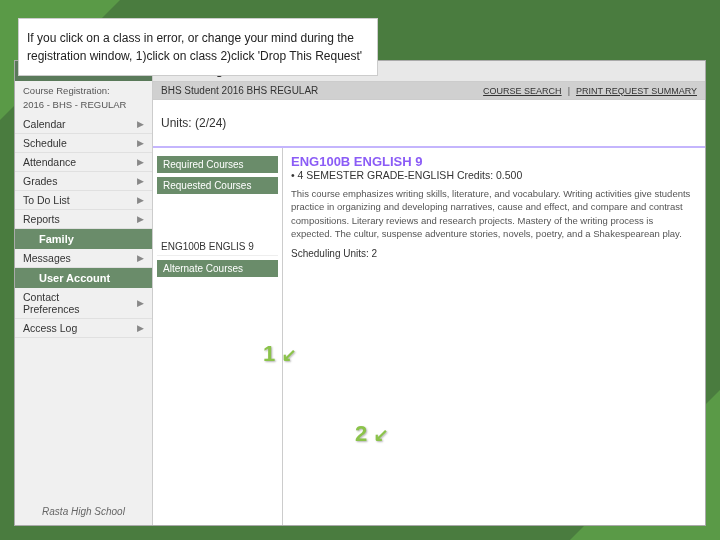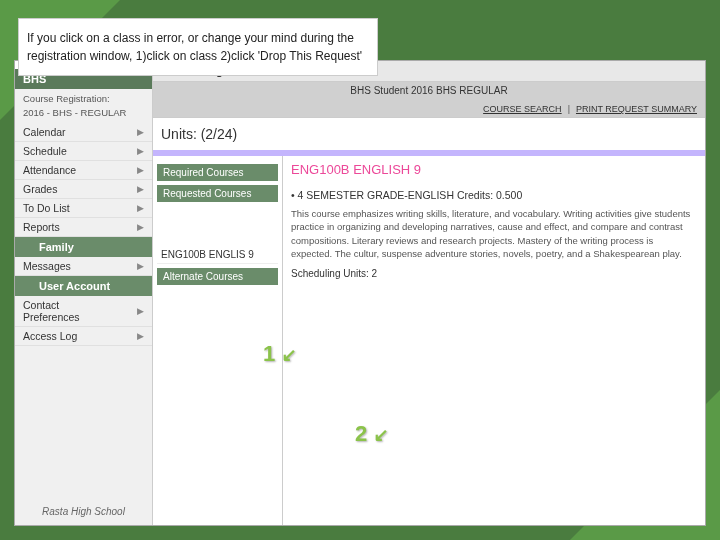--- a/index.html
+++ b/index.html
@@ -57,21 +57,21 @@
       border: 1px solid #aaa;
       z-index: 5;
       display: flex;
       flex-direction: column;
     }
 
     
     .sidebar {
       position: absolute;
       left: 0;
-      top: 8px;
+      top: 0;
       width: 138px;
       bottom: 0;
       background: #f0f0f0;
       border-right: 1px solid #ccc;
       font-size: 11px;
     }
 
     .sidebar-header {
       background: #5a7a5a;
       color: white;
@@ -144,44 +144,43 @@
     }
 
     .course-reg-bar {
       background: #d0d0d0;
       padding: 3px 8px;
       font-size: 10px;
       color: #333;
       border-bottom: 1px solid #ccc;
       display: flex;
       align-items: center;
-      gap: 8px;
-      flex-direction: column;
+      gap: 16px;
     }
 
     .action-links {
       margin-left: auto;
       display: flex;
       gap: 6px;
       font-size: 9px;
       color: #333;
     }
 
     .action-link {
       text-decoration: underline;
       color: #333;
       cursor: pointer;
       font-size: 9px;
     }
 
     .units-bar {
-      padding: 8px 8px;
-      font-size: 14px;
-      color: #333;
-      border-bottom: 6px solid #c4b5fd;
+      padding: 16px 8px;
+      font-size: 12px;
+      color: #333;
+      border-bottom: 2px solid #c4b5fd;
     }
 
     
     .two-col {
       display: flex;
       height: calc(100% - 80px);
     }
 
     .left-panel {
       width: 130px;
@@ -212,23 +211,23 @@
     }
 
     .right-panel {
       flex: 1;
       padding: 6px 8px;
       overflow: hidden;
     }
 
     .course-title {
       font-size: 13px;
-      font-weight: normal;
-      color: #ec4899;
-      margin-bottom: 12px;
+      font-weight: bold;
+      color: #8b5cf6;
+      margin-bottom: 0;
     }
 
     .course-subtitle {
       font-size: 10.5px;
       color: #333;
       margin-bottom: 6px;
     }
 
     .course-desc {
       font-size: 9.5px;

